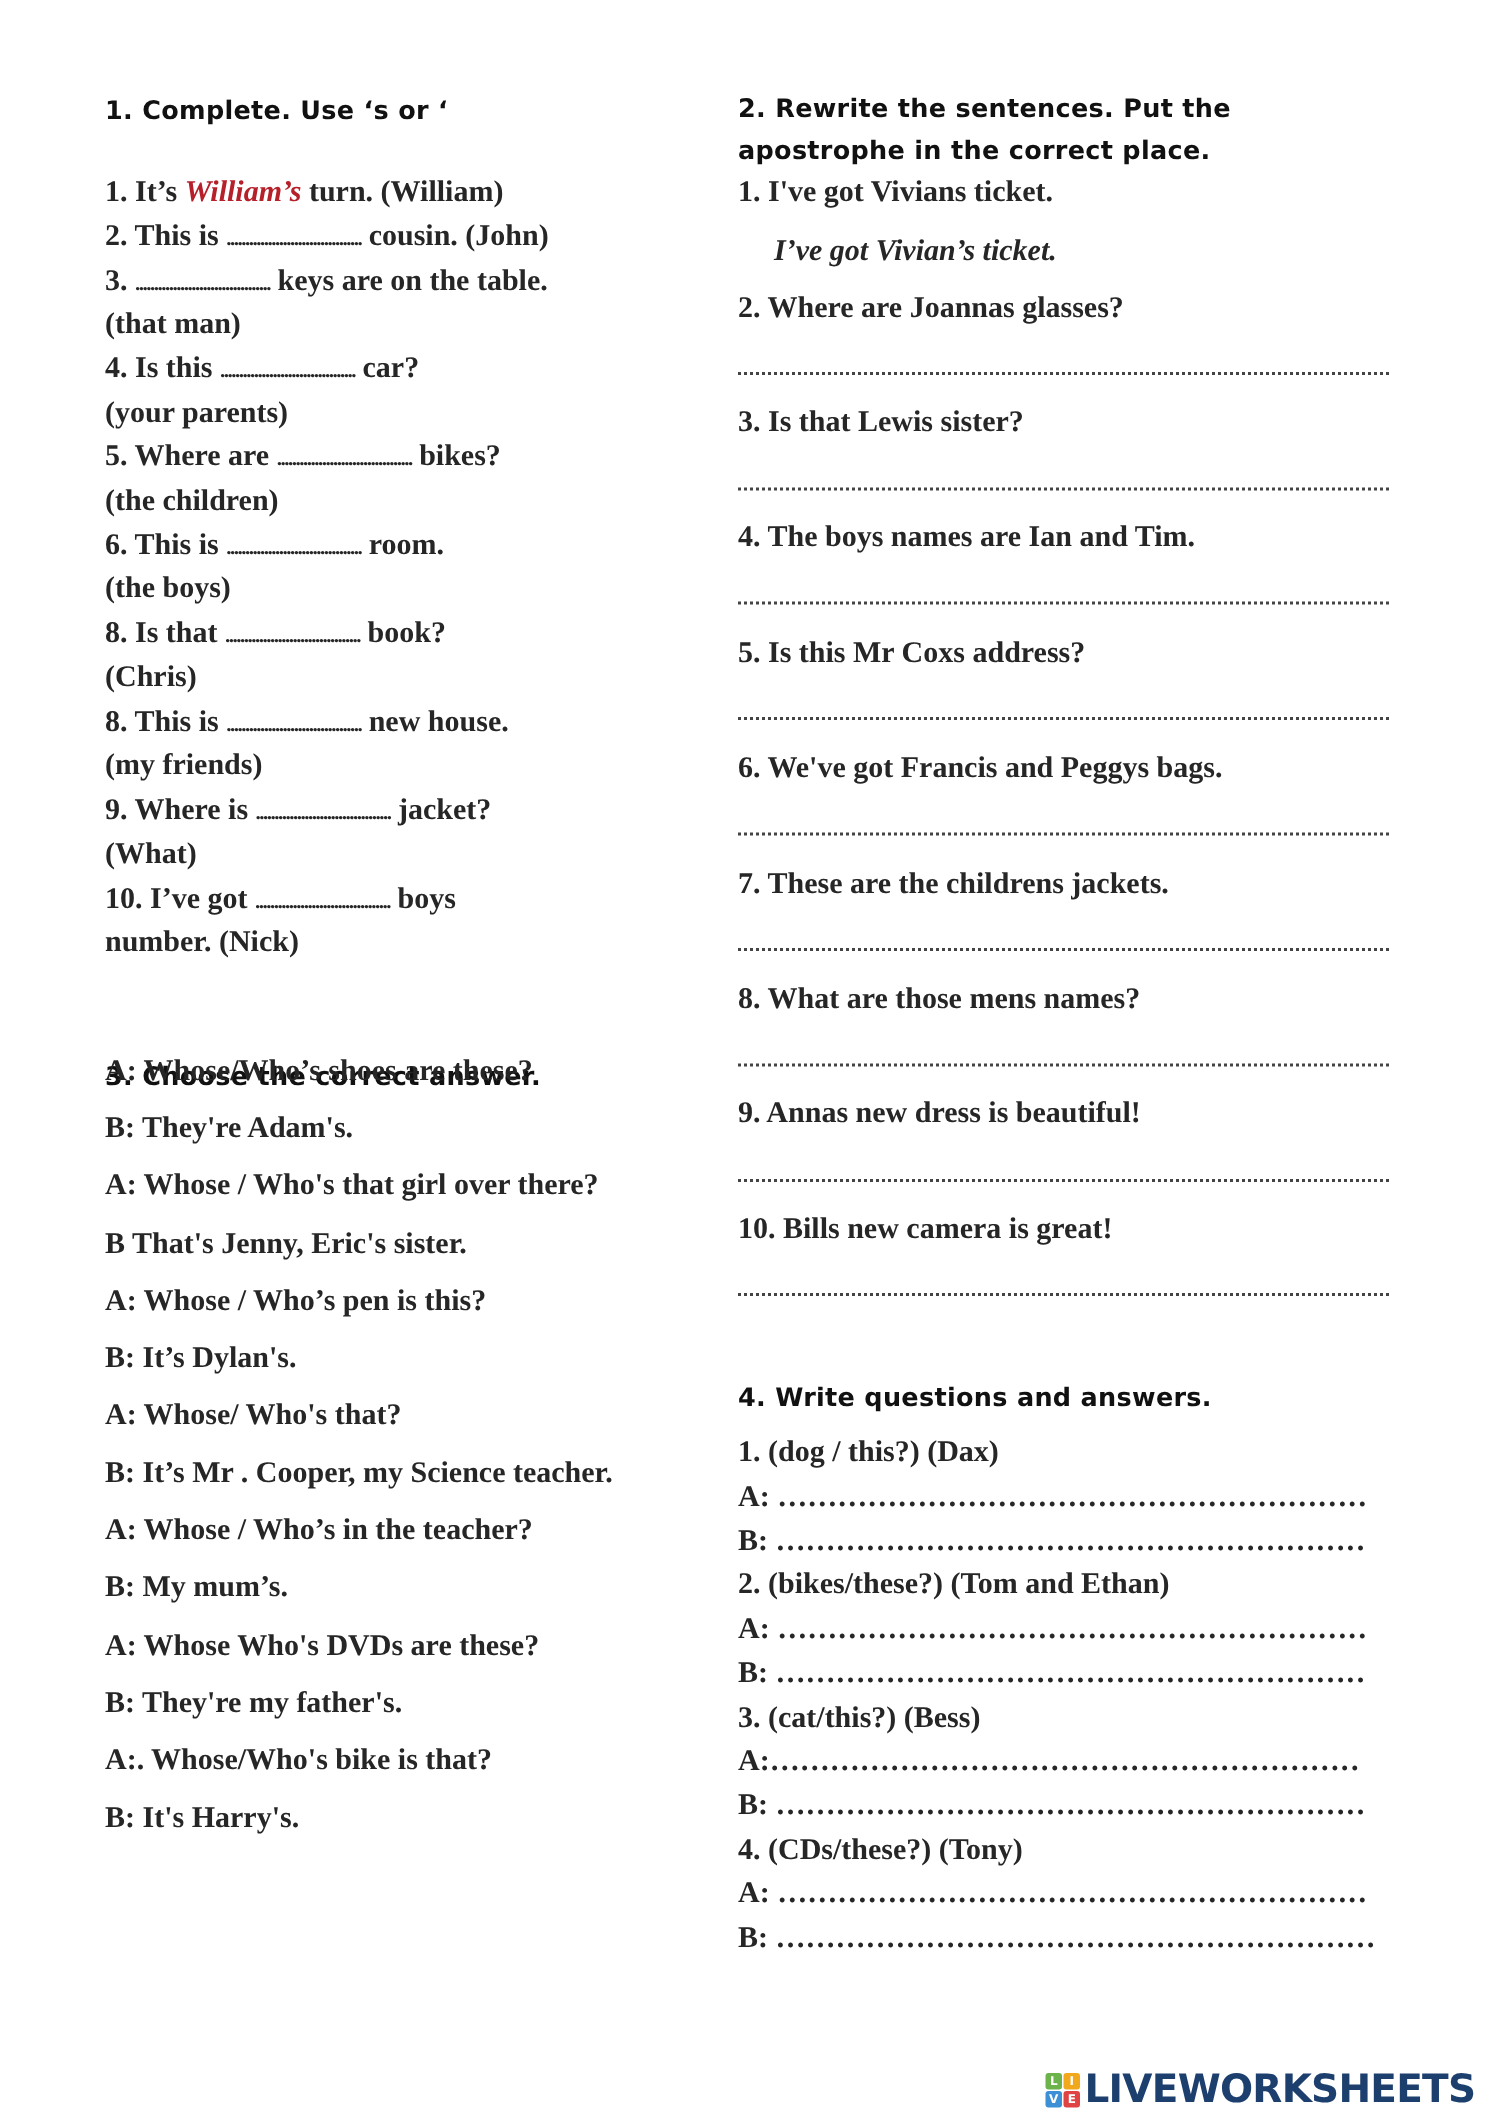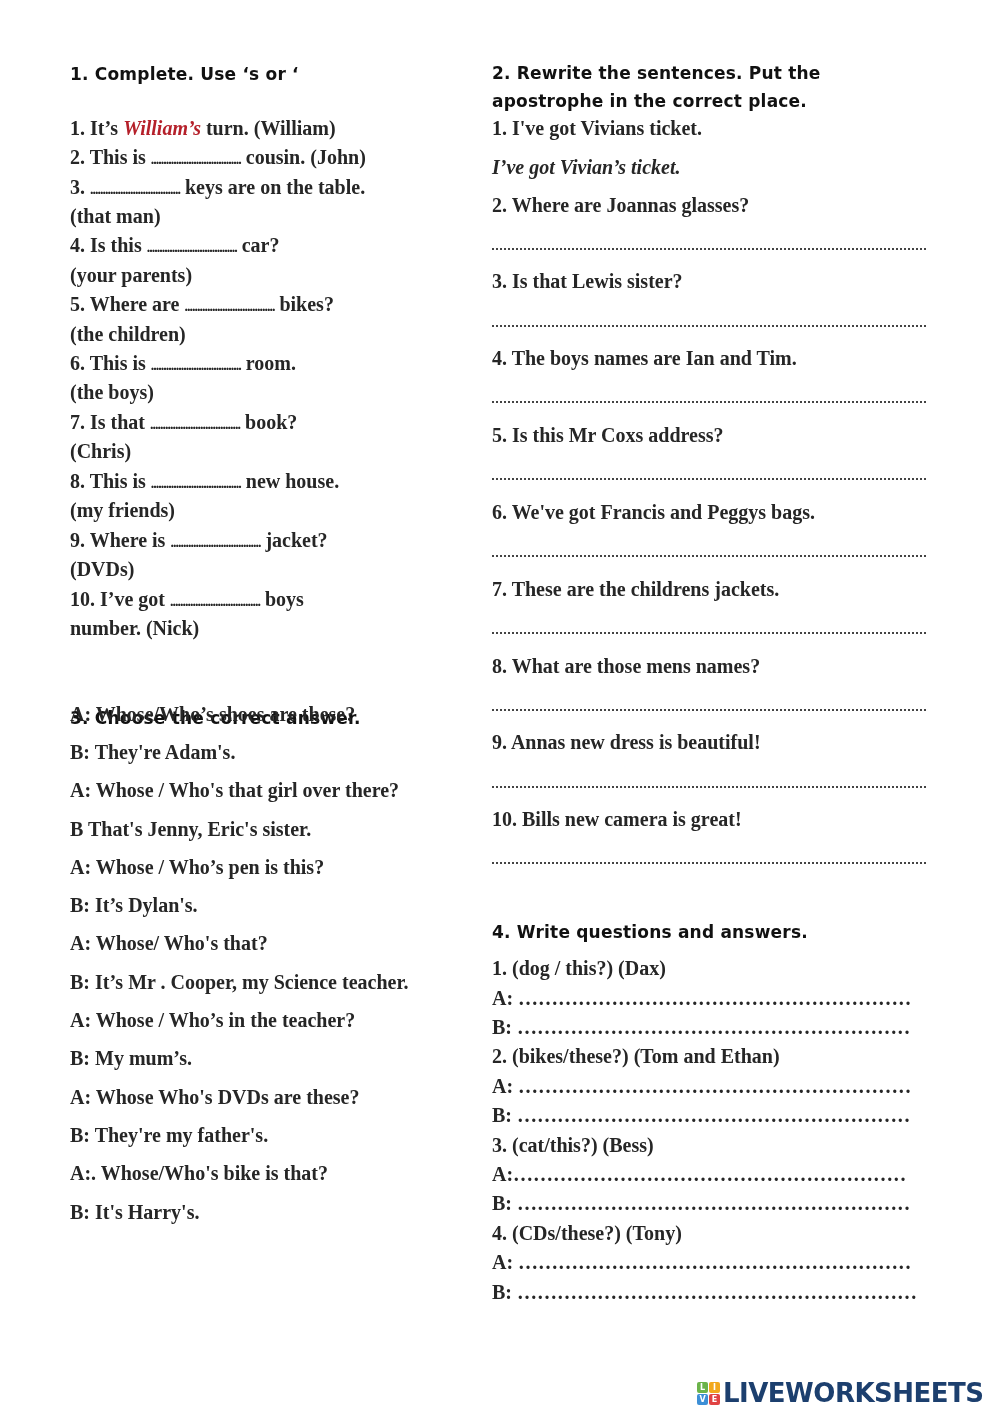--- a/index.html
+++ b/index.html
@@ -6,21 +6,21 @@
   body { width: 1000px; height: 1413px; position: relative; overflow: hidden;
          font-family: "Liberation Serif", "DejaVu Serif", serif; color: #262626; }
   .col { position: absolute; top: 0; }
   .col-left { left: 70px; width: 390px; }
   .col-right { left: 492px; width: 436px; }
   .heading { font-family: "DejaVu Sans", sans-serif; font-weight: bold; font-size: 17px;
              color: #111; letter-spacing: 0.2px; line-height: 28px; position: absolute; left: 0; white-space: nowrap; }
   .line { position: absolute; left: 0; font-size: 20px; line-height: 29px; white-space: nowrap; font-weight: bold; }
   .fill { letter-spacing: -1px; font-size: 14px; vertical-align: baseline; }
   .accent { color: #b5202a; font-style: italic; }
-  .italic { font-style: italic; }
+  .italic { font-style: italic; margin-left: 24px; }
   .dotline { position: absolute; left: 0; width: 434px; height: 0; border-bottom: 2px dotted #444; }
   .logo { position: absolute; left: 697px; top: 1378px; height: 30px; display: flex; align-items: center; }
   .logo-blocks { display: grid; grid-template-columns: 11px 11px; grid-template-rows: 11px 11px; gap: 1px; margin-right: 3px; }
   .lb { font-family: "DejaVu Sans", sans-serif; font-size: 8px; font-weight: bold; color: #fff;
         display: flex; align-items: center; justify-content: center; border-radius: 2px; }
   .logo-text { font-family: "DejaVu Sans", sans-serif; font-weight: bold; font-size: 26px; color: #1c3f6e; letter-spacing: -0.5px; }
 </style>
 </head>
 <body>
 
@@ -43,31 +43,31 @@
   <div class="line" style="top:261px">(your parents)</div>
   <div class="line" style="top:290px">
     <span>5. Where are </span><span class="fill">....................................</span><span>  bikes?</span>
   </div>
   <div class="line" style="top:320px">(the children)</div>
   <div class="line" style="top:349px">
     <span>6. This is </span><span class="fill">....................................</span><span> room.</span>
   </div>
   <div class="line" style="top:378px">(the boys)</div>
   <div class="line" style="top:408px">
-    <span>7. Is that </span><span class="fill">....................................</span><span> book?</span>
+    <span>8. Is that </span><span class="fill">....................................</span><span> book?</span>
   </div>
   <div class="line" style="top:437px">(Chris)</div>
   <div class="line" style="top:467px">
     <span>8. This is </span><span class="fill">....................................</span><span> new house.</span>
   </div>
   <div class="line" style="top:496px">(my friends)</div>
   <div class="line" style="top:526px">
     <span>9. Where is  </span><span class="fill">....................................</span><span> jacket?</span>
   </div>
-  <div class="line" style="top:555px">(DVDs)</div>
+  <div class="line" style="top:555px">(What)</div>
   <div class="line" style="top:585px">
     <span>10. I’ve got </span><span class="fill">....................................</span><span> boys</span>
   </div>
   <div class="line" style="top:614px">number. (Nick)</div>
 
   <div class="heading" style="top:704px">3. Choose the correct answer.</div>
   <div class="line" style="top:700px">A: Whose/Who’s shoes are these?</div>
   <div class="line" style="top:738px">B: They're Adam's.</div>
   <div class="line" style="top:776px">A: Whose / Who's that girl over there?</div>
   <div class="line" style="top:815px">B That's Jenny, Eric's sister.</div>

